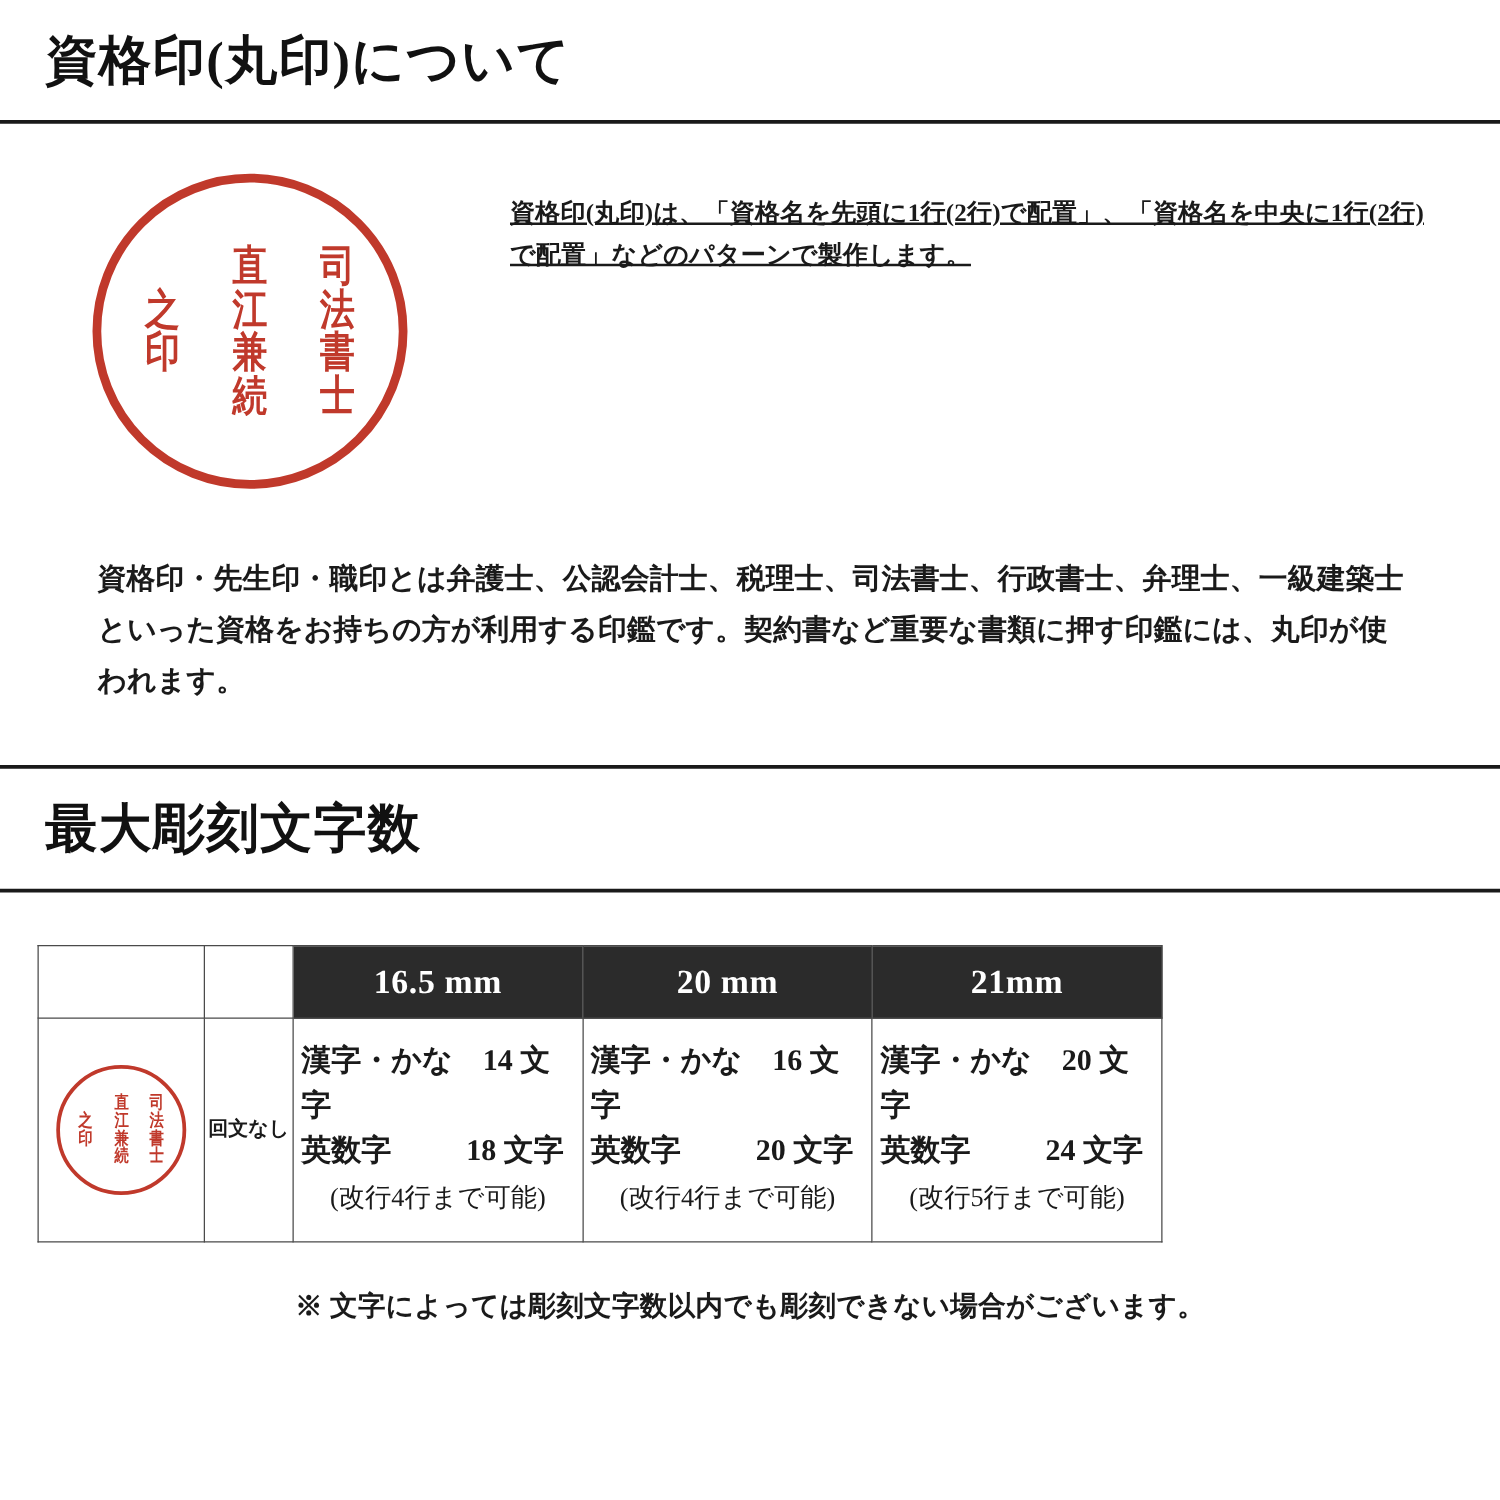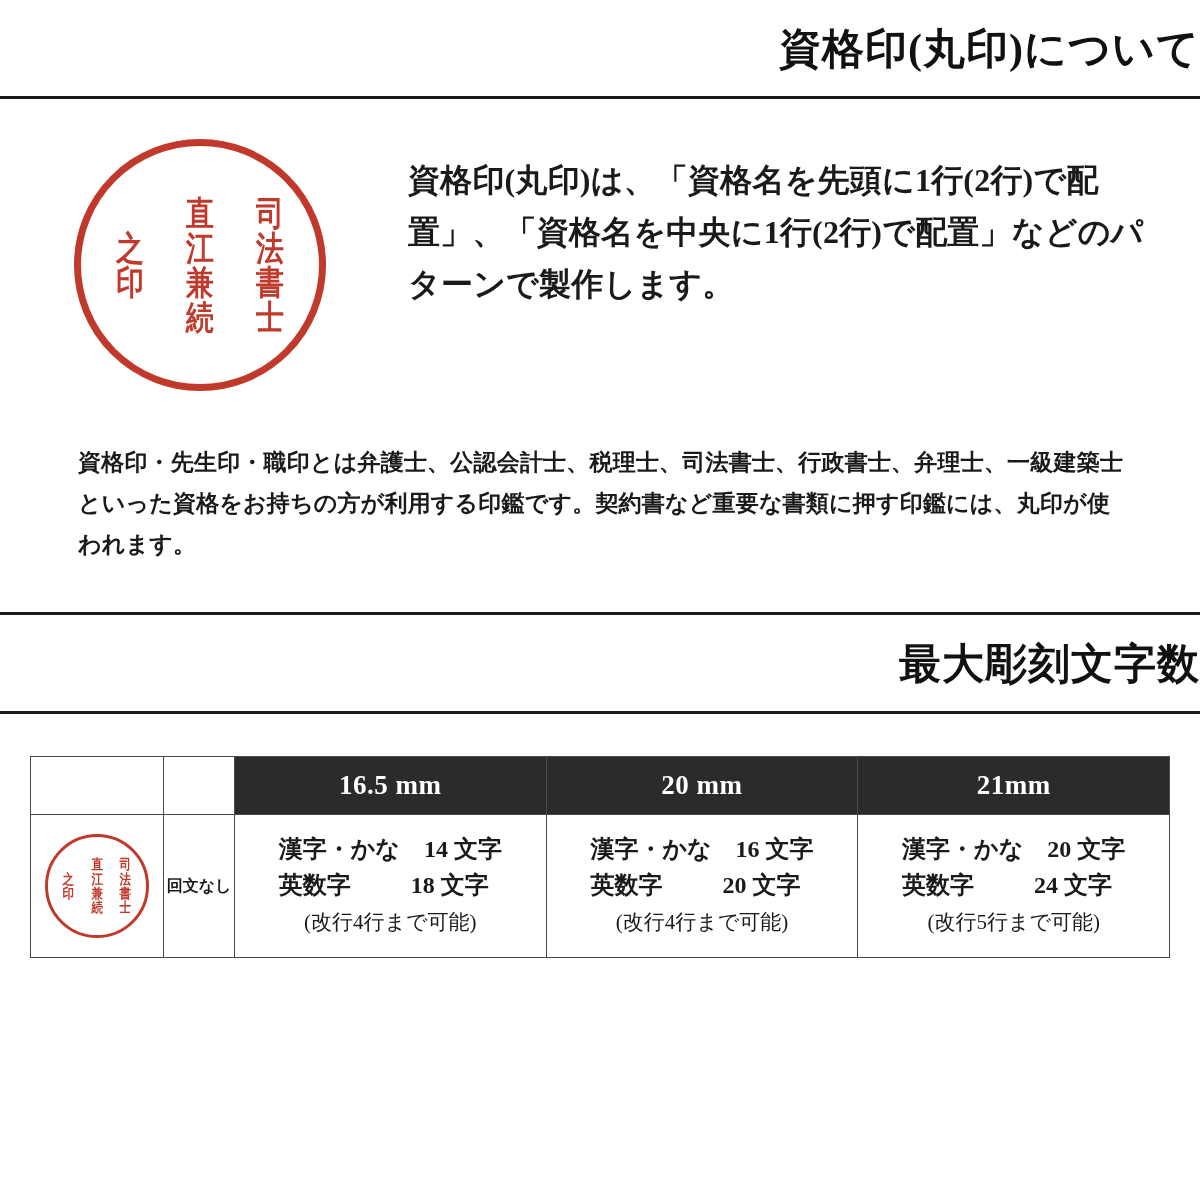--- a/index.html
+++ b/index.html
@@ -17,26 +17,27 @@
   }
 
   
   .rule {
     width: 1200px;
     height: 3px;
     background: #1a1a1a;
   }
 
   .section-title {
-    text-align: right;
+    text-align: left;
     font-size: 42px;
     font-weight: bold;
     letter-spacing: 1px;
     color: #111111;
     line-height: 1.1;
+    margin-left: 36px;
   }
   .title-band-1 {
     padding: 26px 0 24px 0;
   }
   .title-band-2 {
     padding: 26px 0 24px 0;
   }
 
   
   .intro {
@@ -92,42 +93,43 @@
   }
   .stamp.small .stamp-cols { inset: 6px; }
   .stamp.small .stamp-col {
     font-size: 14px;
     line-height: 1.02;
   }
 
   .intro-text {
     flex: 1;
     padding: 18px 46px 0 8px;
-    font-size: 32px;
+    font-size: 20px;
     line-height: 1.62;
     font-weight: bold;
     letter-spacing: 0.2px;
+    text-decoration: underline;
   }
 
   
   .body-para {
     padding: 52px 74px 46px 78px;
     font-size: 23px;
     line-height: 1.78;
     font-weight: bold;
     letter-spacing: 0.2px;
   }
 
   
   .table-wrap {
     padding: 42px 30px 0 30px;
   }
   table.engrave {
     border-collapse: collapse;
-    width: 1140px;
+    width: 900px;
     table-layout: fixed;
   }
   table.engrave th, table.engrave td {
     border: 1px solid #4a4a4a;
     text-align: center;
     vertical-align: middle;
   }
   th.blank-corner {
     width: 130px;
     background: #ffffff;
@@ -315,13 +317,14 @@
               &nbsp;&nbsp;&nbsp;&nbsp;&nbsp;&nbsp;&nbsp;&nbsp;
               <span>24 文字</span>
             </div>
           </div>
           <span class="note">(改行5行まで可能)</span>
         </td>
       </tr>
     </tbody>
   </table>
 
+  <div class="footnote">※ 文字によっては彫刻文字数以内でも彫刻できない場合がございます。</div>
 </div>
 
 </body></html>

